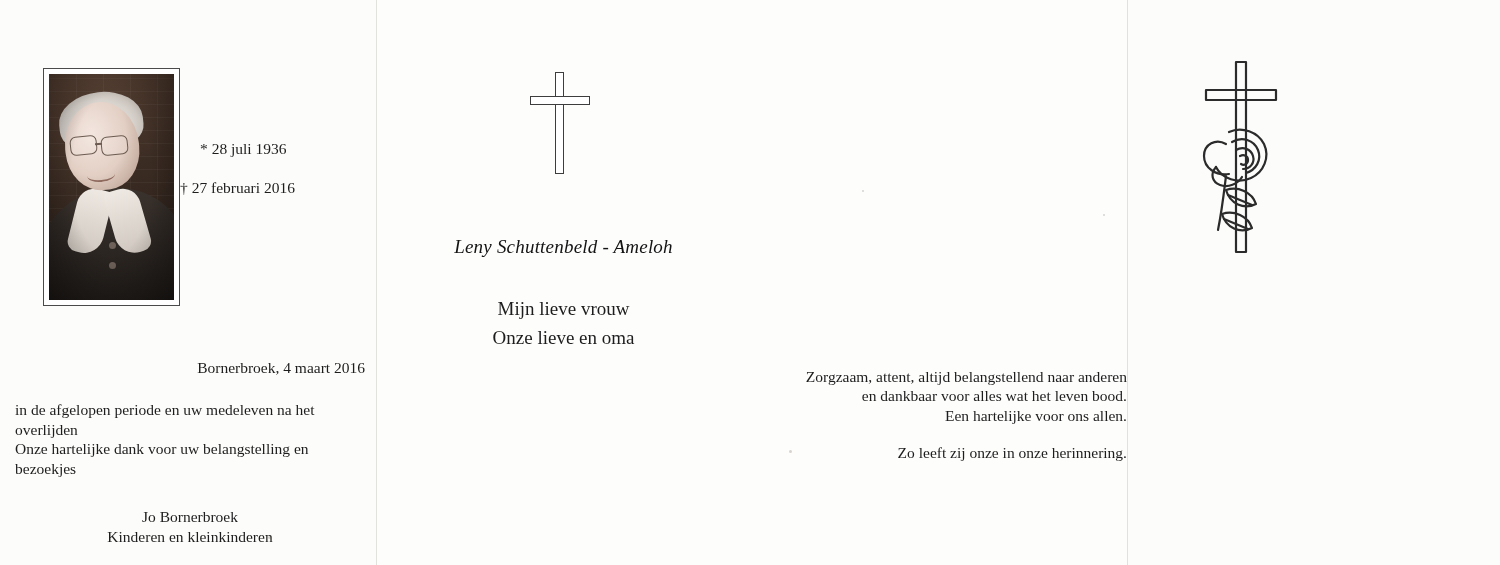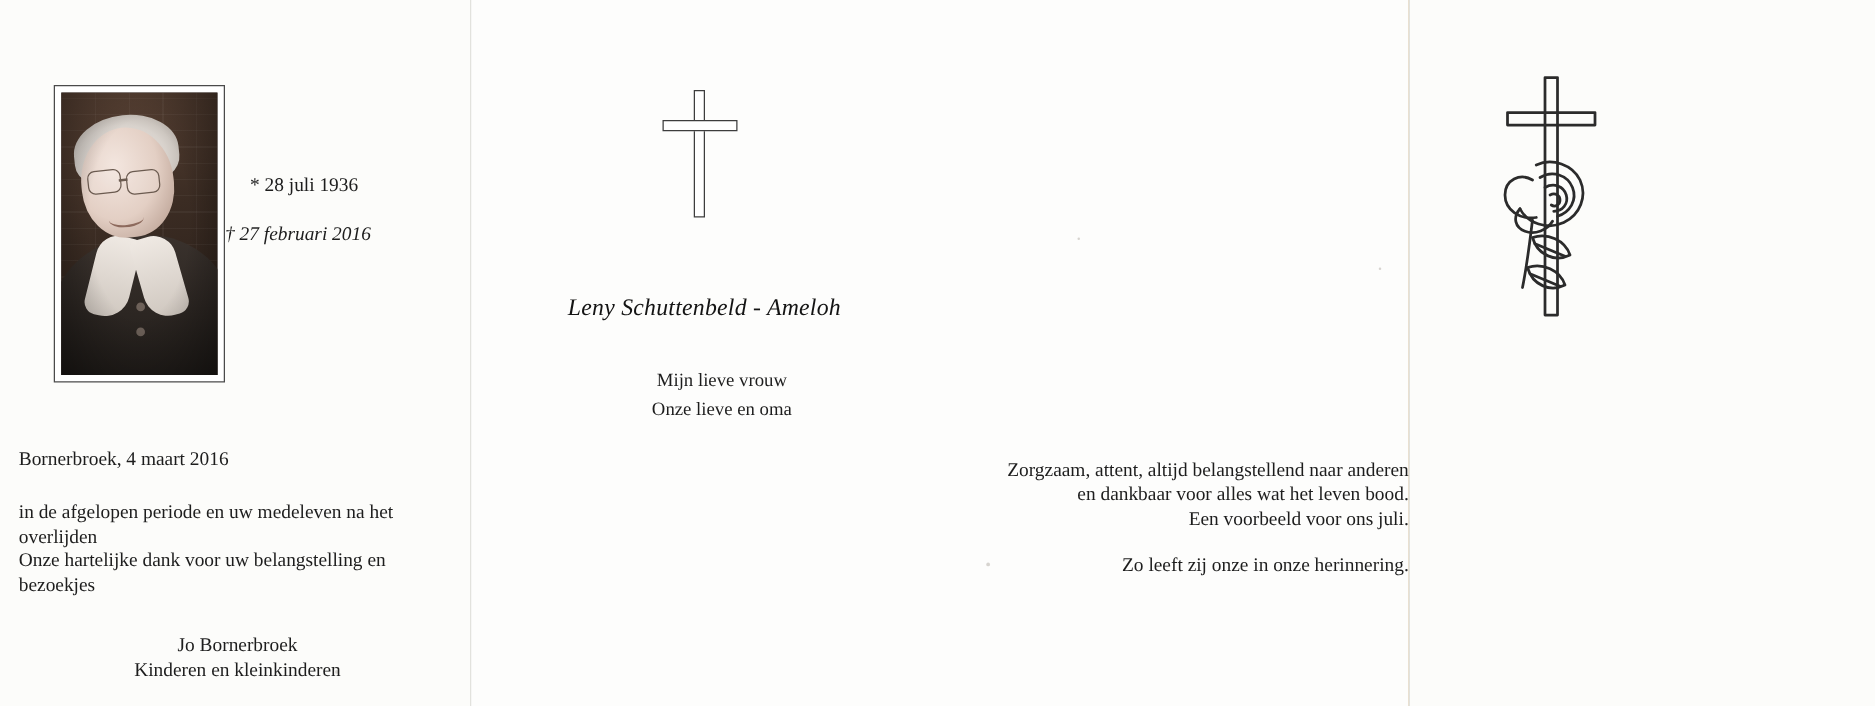--- a/index.html
+++ b/index.html
@@ -163,32 +163,32 @@
   .dates {
     position: absolute;
     left: 200px;
     top: 140px;
     width: 170px;
     text-align: left;
     font-size: 15.5px;
     line-height: 1.1;
     color: #1d1d1d;
   }
-  .dates .d2 { margin-top: 22px; margin-left: -20px; font-style: italic; }
+  .dates .d2 { margin-top: 22px; margin-left: -20px; }
 
   .left-text {
     position: absolute;
     left: 15px;
     top: 358px;
     width: 350px;
     font-size: 15.5px;
     line-height: 1.28;
     color: #1d1d1d;
   }
-  .left-text .place { margin-bottom: 22px; }
+  .left-text .place { margin-bottom: 22px; text-align: right; }
   .left-text .thanks { margin-bottom: 28px; }
   .signature {
     text-align: center;
     line-height: 1.28;
   }
 
   
   .cross-wrap {
     position: absolute;
     left: 530px;
@@ -211,25 +211,25 @@
     width: 1127px;
     text-align: center;
     font-size: 19px;
     font-weight: normal;
     font-style: italic;
     letter-spacing: 0.2px;
     color: #141414;
   }
   .relation {
     position: absolute;
-    left: 14px;
+    left: 0;
     top: 294px;
     width: 1127px;
     text-align: center;
-    font-size: 15px;
+    font-size: 19px;
     line-height: 1.55;
     color: #1d1d1d;
   }
   .verse {
     position: absolute;
     left: 0;
     top: 367px;
     width: 1127px;
     text-align: right;
     font-size: 15.5px;
@@ -313,21 +313,21 @@
   <div class="deceased-name">Leny Schuttenbeld - Ameloh</div>
 
   <div class="relation">
     <div>Mijn lieve vrouw</div>
     <div>Onze lieve en oma</div>
   </div>
 
   <div class="verse">
     <div>Zorgzaam, attent, altijd belangstellend naar anderen</div>
     <div>en dankbaar voor alles wat het leven bood.</div>
-    <div>Een voorbeeld voor ons juli.</div>
+    <div>Een hartelijke voor ons allen.</div>
     <span class="gap"></span>
     <div>Zo leeft zij onze in onze herinnering.</div>
   </div>
 
   <div class="rose-cross">
     <svg width="110" height="200" viewBox="0 0 110 200" xmlns="http://www.w3.org/2000/svg">
       <g fill="none" stroke="#2b2b2b" stroke-width="2.2" stroke-linejoin="round" stroke-linecap="round">
 
         <rect x="40" y="4" width="10" height="190"></rect>
         <rect x="10" y="32" width="70" height="10"></rect>

